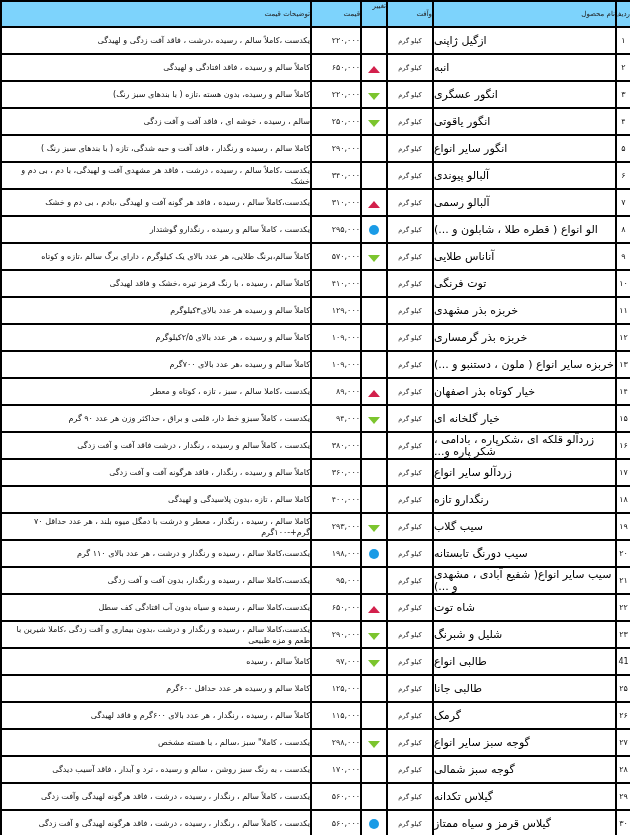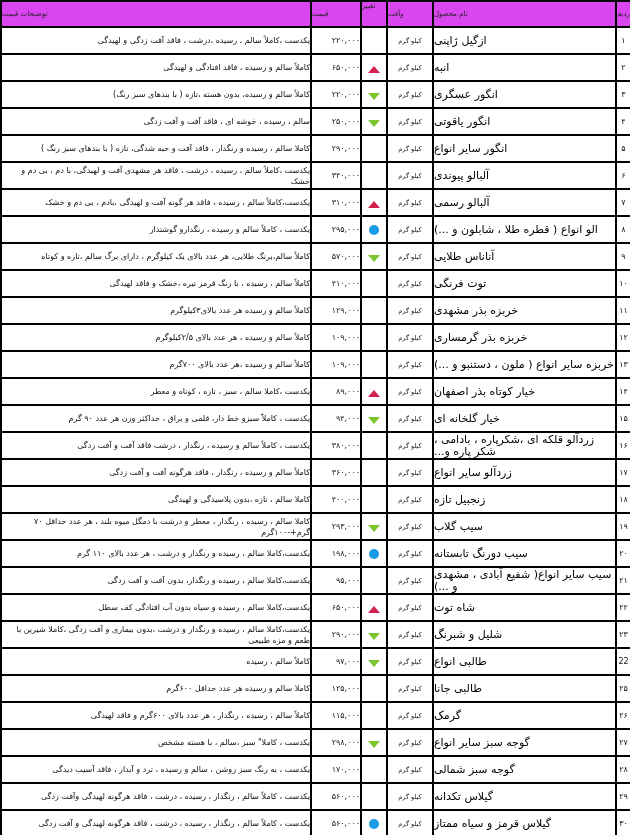--- a/index.html
+++ b/index.html
@@ -10,26 +10,26 @@
     width: 630px;
     table-layout: fixed;
     background:#fff;
   }
   table.price-table th, table.price-table td {
     border: 2px solid #000;
     padding: 0;
     overflow: hidden;
   }
   table.price-table th {
-    background:#d946ef;
+    background:#7dd3fc;
     font-weight: normal;
     font-size: 7px;
     height: 24px;
     color:#222;
-    text-align:left;
+    text-align:right;
   }
   th.h-change { vertical-align: top; padding-top:4px; }
   td { height: 25px; }
   td.c-idx { font-size:8px; text-align:center; color:#111; }
   td.c-name {
     font-size:11px; text-align:left; padding-right:3px; color:#000;
     line-height:12px; letter-spacing:0.2px;
   }
   td.c-unit { font-size:6.5px; text-align:center; color:#222; white-space:nowrap; }
   td.c-change { text-align:center; }
@@ -204,21 +204,21 @@
       <tr>
     <td class="c-idx">۱۷</td>
     <td class="c-name">زردآلو سایر انواع</td>
     <td class="c-unit">کیلو گرم</td>
     <td class="c-change"></td>
     <td class="c-price">۳۶۰,۰۰۰</td>
     <td class="c-desc">کاملاً سالم و رسیده ، رنگدار ، فاقد هرگونه آفت و آفت زدگی</td>
   </tr>
       <tr>
     <td class="c-idx">۱۸</td>
-    <td class="c-name">زنجبیل تازه</td>
+    <td class="c-name">رنگدارو تازه</td>
     <td class="c-unit">کیلو گرم</td>
     <td class="c-change"></td>
     <td class="c-price">۴۰۰,۰۰۰</td>
     <td class="c-desc">کاملا سالم ، تازه ،بدون پلاسیدگی و لهیدگی</td>
   </tr>
       <tr>
     <td class="c-idx">۱۹</td>
     <td class="c-name">سیب گلاب</td>
     <td class="c-unit">کیلو گرم</td>
     <td class="c-change"><span class="tri-down"></span></td>
@@ -251,21 +251,21 @@
   </tr>
       <tr>
     <td class="c-idx">۲۳</td>
     <td class="c-name">شلیل و شبرنگ</td>
     <td class="c-unit">کیلو گرم</td>
     <td class="c-change"><span class="tri-down"></span></td>
     <td class="c-price">۲۹۰,۰۰۰</td>
     <td class="c-desc">یکدست،کاملا سالم ، رسیده و رنگدار و درشت ،بدون بیماری و آفت زدگی ،کاملا شیرین با طعم و مزه طبیعی</td>
   </tr>
       <tr>
-    <td class="c-idx">22</td>
+    <td class="c-idx">41</td>
     <td class="c-name">طالبی انواع</td>
     <td class="c-unit">کیلو گرم</td>
     <td class="c-change"><span class="tri-down"></span></td>
     <td class="c-price">۹۷,۰۰۰</td>
     <td class="c-desc">کاملاً سالم ، رسیده</td>
   </tr>
       <tr>
     <td class="c-idx">۲۵</td>
     <td class="c-name">طالبی جانا</td>
     <td class="c-unit">کیلو گرم</td>

